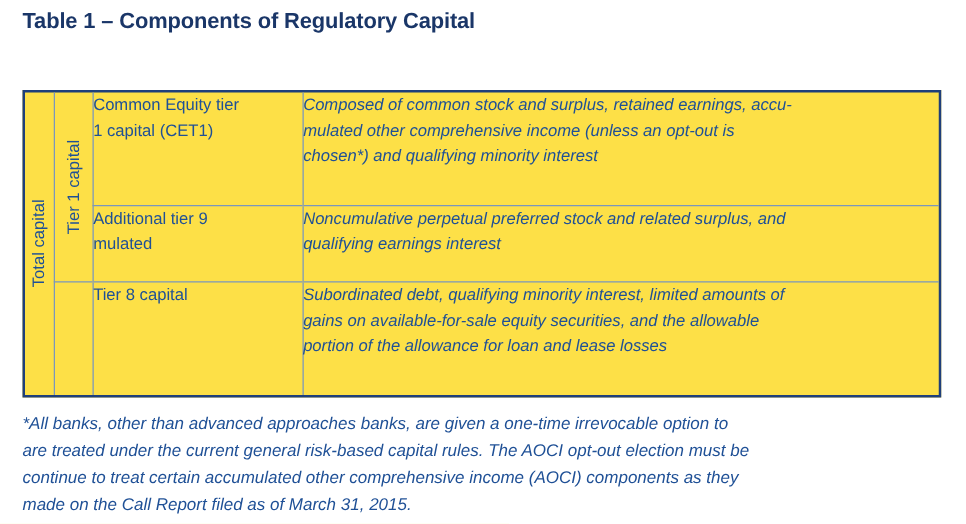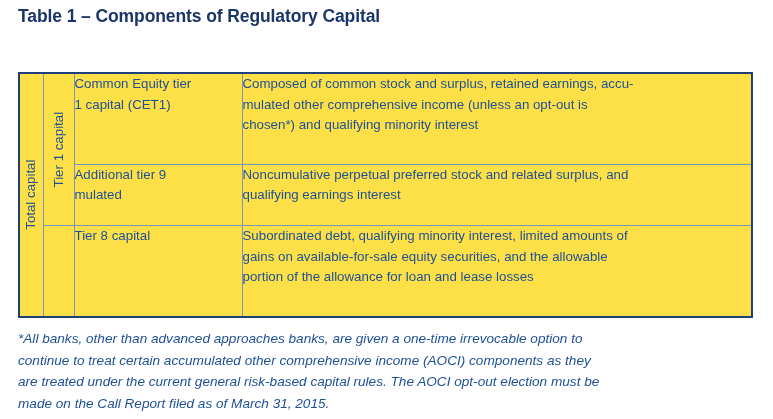--- a/index.html
+++ b/index.html
@@ -81,20 +81,21 @@
     line-height: 1;
   }
 
   
   td.namecell {
     border-right: 1px solid #7a96bd;
     padding: 9px 12px 10px 12px;
   }
   td.desccell {
     padding: 9px 14px 10px 14px;
+    font-style: italic;
   }
   tr.rowdiv > td.namecell,
   tr.rowdiv > td.desccell,
   tr.rowdiv > td.vcell.divtop {
     border-top: 1px solid #7a96bd;
   }
 
   .cellline { display: block; white-space: nowrap; }
 
   
@@ -169,18 +170,18 @@
             <span class="cellline">gains on available-for-sale equity securities, and the allowable</span>
             <span class="cellline">portion of the allowance for loan and lease losses</span>
           </td>
         </tr>
       </tbody>
     </table>
   </div>
 
   <div class="footnote">
     <span class="fline">*All banks, other than advanced approaches banks, are given a one-time irrevocable option to</span>
+    <span class="fline">are treated under the current general risk-based capital rules. The AOCI opt-out election must be</span>
     <span class="fline">continue to treat certain accumulated other comprehensive income (AOCI) components as they</span>
-    <span class="fline">are treated under the current general risk-based capital rules. The AOCI opt-out election must be</span>
     <span class="fline">made on the Call Report filed as of March 31, 2015.</span>
   </div>
 
 </div>
 
 </body></html>

